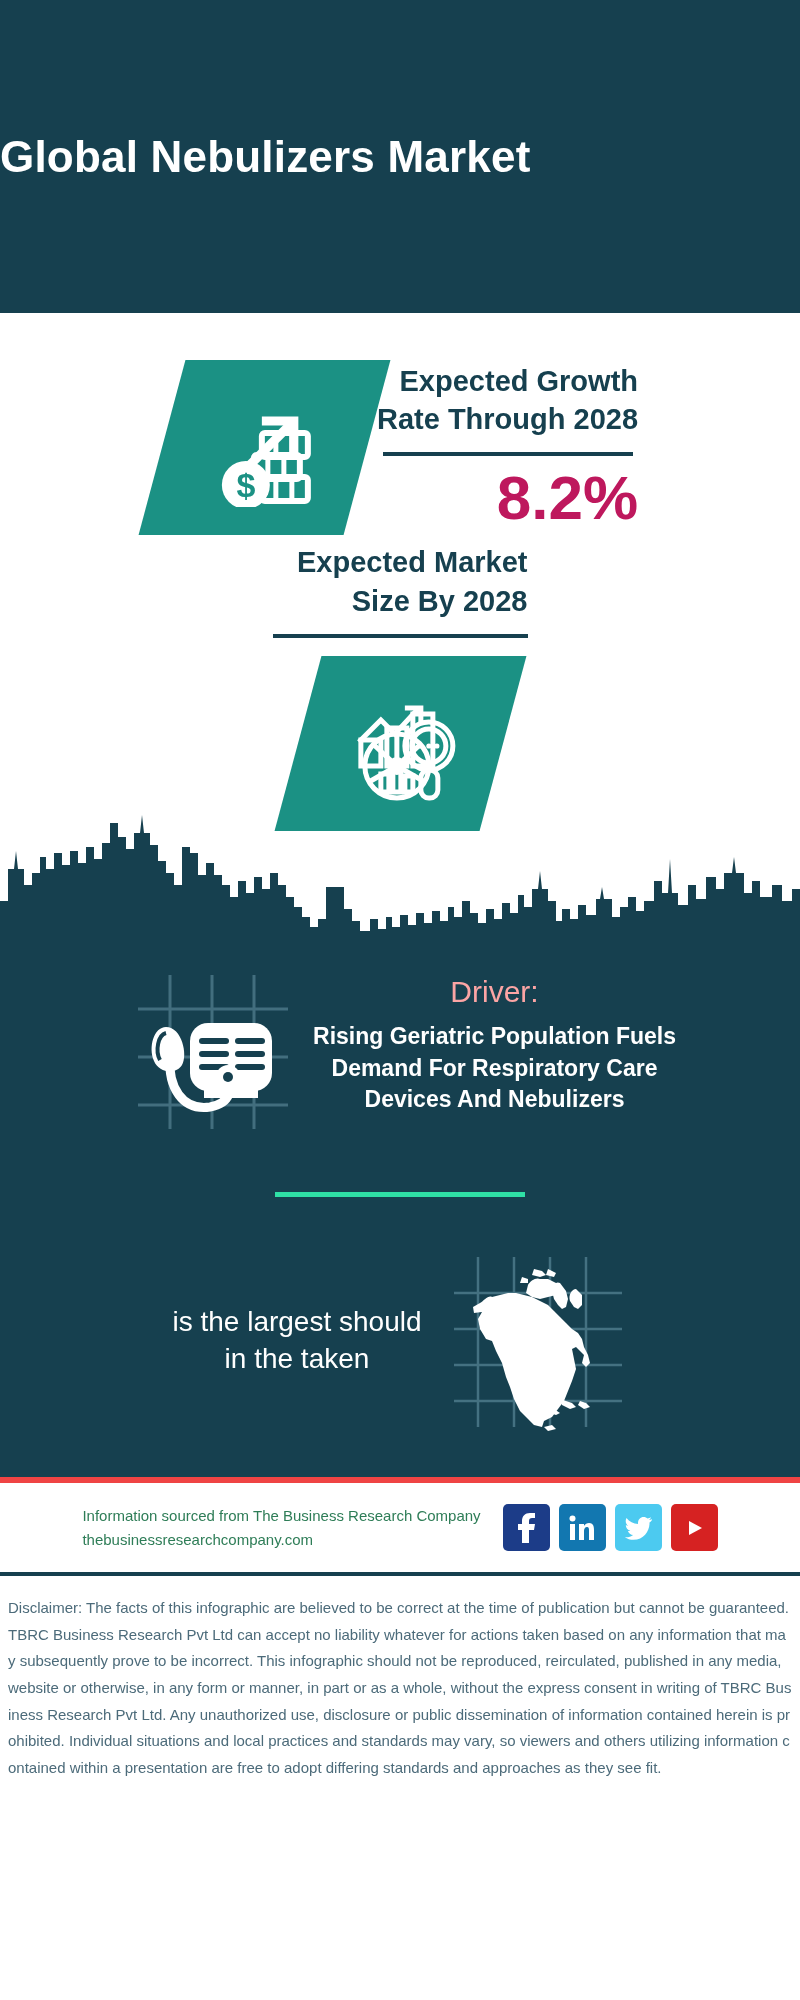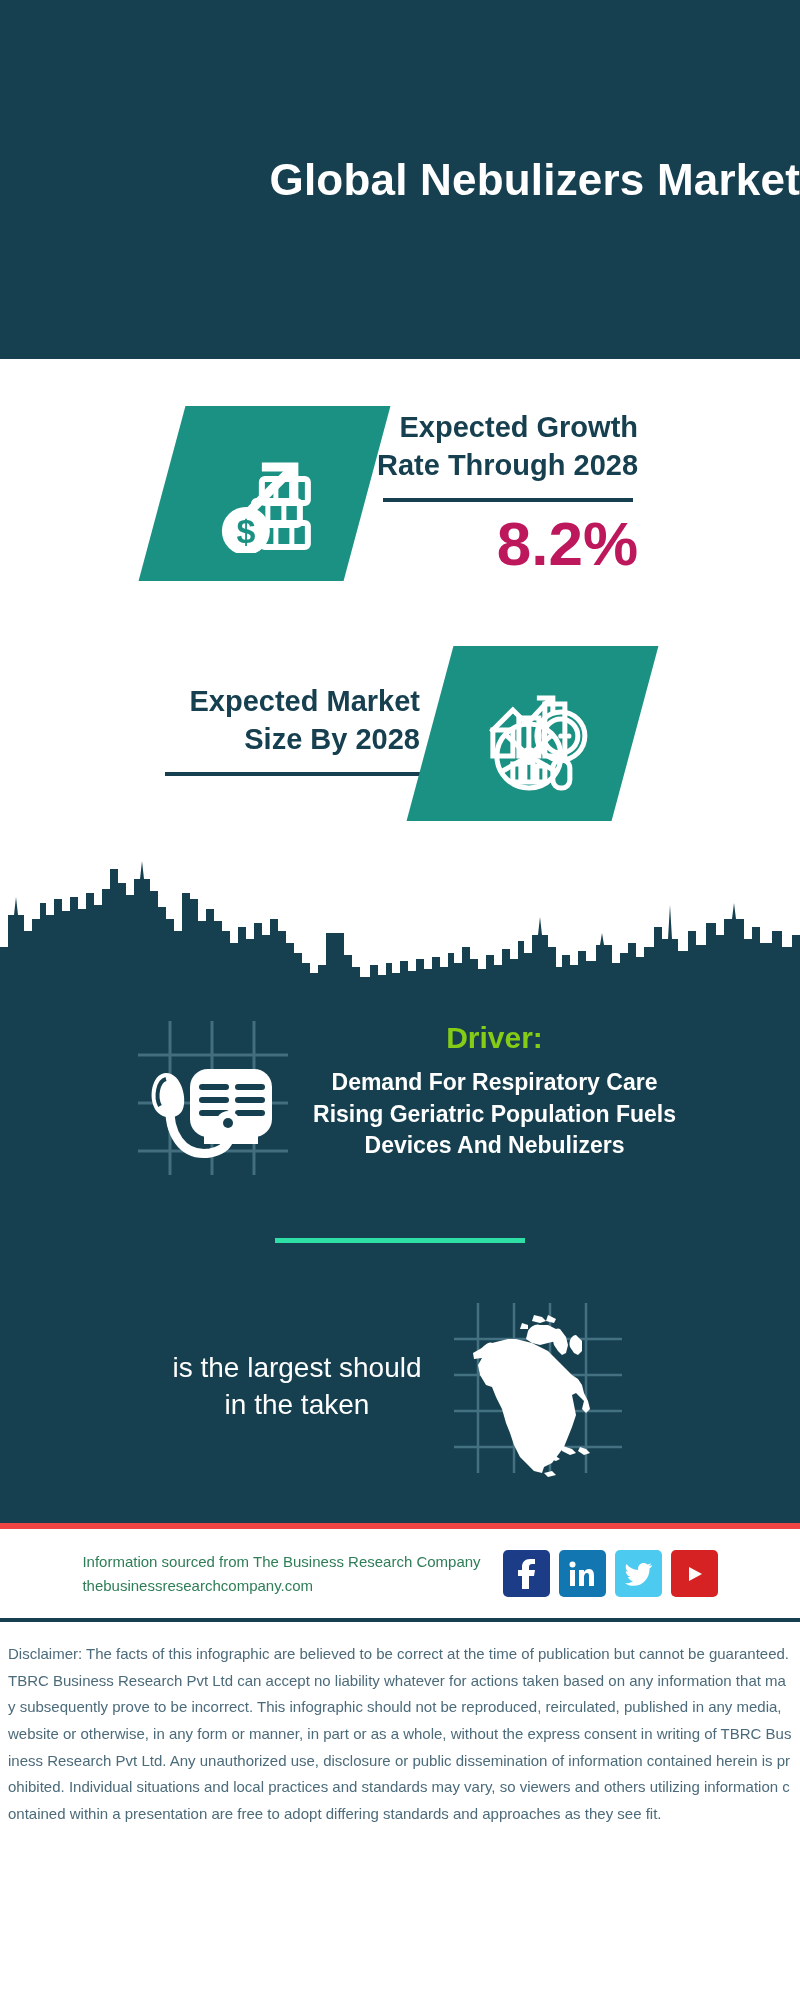--- a/index.html
+++ b/index.html
@@ -5,40 +5,40 @@
   * { margin:0; padding:0; box-sizing:border-box; }
   html,body { background:#ffffff; }
   body {
     width:800px; height:2000px;
     font-family:"Liberation Sans", sans-serif;
     overflow:hidden;
     position:relative;
   }
   
   .header{
-    height:359px;
+    height:313px;
     background:#16404f;
-    display:flex; align-items:center; justify-content:flex-end;
+    display:flex; align-items:center; justify-content:flex-start;
   }
   .header h1{
     color:#ffffff;
     font-size:44px;
     font-weight:bold;
     letter-spacing:.2px;
     text-align:center;
   }
   
   .white-block{ background:#ffffff; padding-top:0; }
 
   .row{
     display:flex; align-items:center; justify-content:center;
     gap:10px;
   }
   .row.growth{ height:268px; }
-  .row.size{ height:212px; }
+  .row.size{ height:212px;flex-direction:column; }
 
   .para{
     width:205px; height:175px;
     background:#1b9184;
     transform:skewX(-15deg);
     display:flex; align-items:center; justify-content:center;
     flex:0 0 auto;
   }
   .para > svg{ transform:skewX(15deg); }
 
@@ -74,22 +74,22 @@
     padding:18px 20px 0 20px;
     gap:14px;
   }
   .icon-box{
     width:175px; height:175px;
     flex:0 0 auto;
     display:flex; align-items:center; justify-content:center;
   }
   .driver-text{ flex:0 1 auto; max-width:500px; text-align:center; padding-top:16px;}
   .driver-text .dtitle{
-    color:#84cc16;
-    font-size:30px; font-weight:bold;
+    color:#fca5a5;
+    font-size:30px; font-weight:normal;
     margin-bottom:12px;
   }
   .driver-text .dbody{
     color:#ffffff;
     font-size:23px; font-weight:bold; line-height:1.38;
   }
   .mint-rule{
     width:250px; height:5px; background:#2fe0a6;
     margin:58px auto 54px;
   }
@@ -271,22 +271,22 @@
         </g>
         <rect x="78" y="128" width="54" height="9" fill="#fff"></rect>
 
         <path d="M44 96 C42 126 56 150 84 146 C106 142 106 126 102 118" fill="none" stroke="#fff" stroke-width="9"></path>
         <circle cx="102" cy="116" r="12" fill="#fff"></circle>
         <circle cx="102" cy="116" r="5" fill="#16404f"></circle>
       </svg>
     </div>
     <div class="driver-text">
       <div class="dtitle">Driver:</div>
+      <div class="dbody">Rising Geriatric Population Fuels</div>
       <div class="dbody">Demand For Respiratory Care</div>
-      <div class="dbody">Rising Geriatric Population Fuels</div>
       <div class="dbody">Devices And Nebulizers</div>
     </div>
   </div>
 
   <div class="mint-rule"></div>
 
   <div class="region-row">
     <div class="region-text">
       <div class="rbody">is the largest should</div>
       <div class="rbody">in the taken</div>

